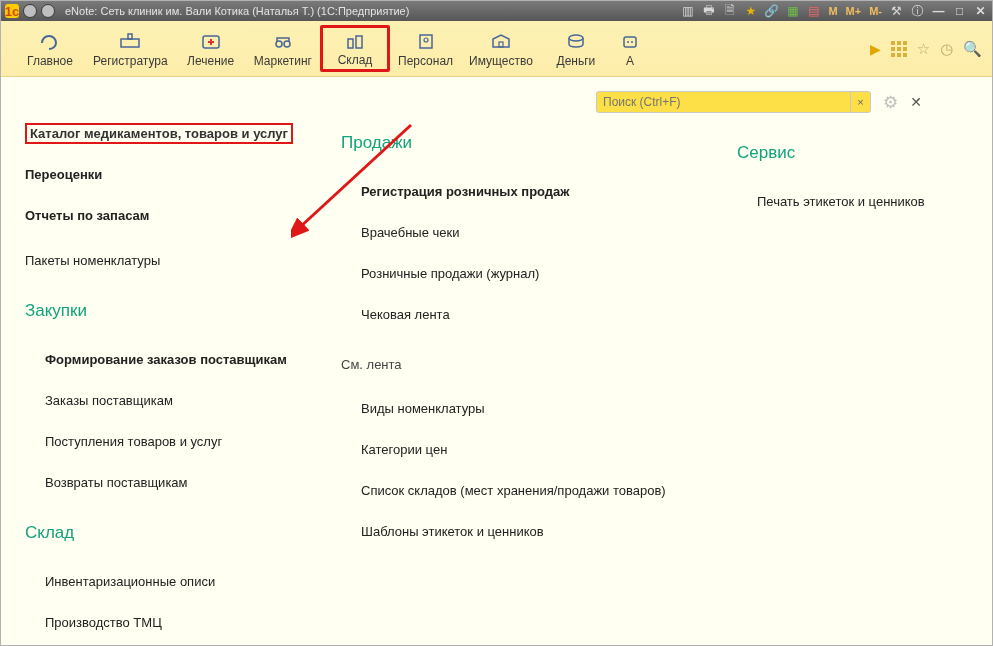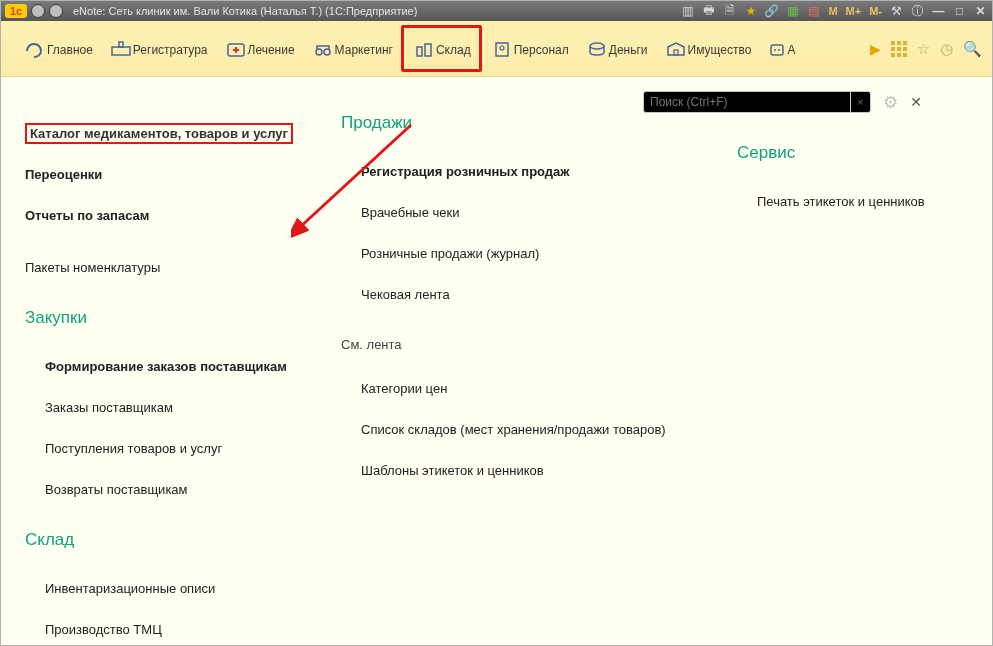--- a/index.html
+++ b/index.html
@@ -38,23 +38,23 @@
     height:20px;
     background:linear-gradient(to bottom,#7a7a7a,#565656);
     color:#dcdcdc;
     display:flex;align-items:center;
     padding:0 4px;
     font-size:11px;
     gap:4px;
     white-space:nowrap;
   }
   .app-ico{
-    width:22px;height:14px;border-radius:3px;
+    width:14px;height:14px;border-radius:3px;
     background:#ffcb05;display:flex;align-items:center;justify-content:center;
-    font-size:11px;color:#d24a00;font-weight:bold;
+    font-size:13px;color:#d24a00;font-weight:bold;
   }
   .circle{width:14px;height:14px;border-radius:50%;border:1px solid #3a3a3a;background:#bfbfbf;}
   .tb-title{margin-left:6px;color:#e4e4e4;}
   .tb-fill{flex:1;}
   .tb-icons{display:flex;align-items:center;gap:6px;}
   .tico{width:15px;height:15px;display:flex;align-items:center;justify-content:center;color:#d8d8d8;font-size:12px;}
   .tico.star{color:#e8b400;}
   .tico.green{color:#6fbf4a;}
   .tico.red{color:#e66;}
   .tico.mlab{font-weight:bold;color:#f0bd5f;font-size:11px;width:auto;padding:0 1px;}
@@ -63,21 +63,21 @@
   .toolbar{
     background:linear-gradient(to bottom,var(--toolbar-bg),var(--toolbar-bg2));
     border-bottom:1px solid var(--divider);
     display:flex;align-items:stretch;
     padding:4px 10px 4px 14px;
     position:relative;
     height:56px;
   }
   .sections{display:flex;gap:0;}
   .sec{
-    display:flex;flex-direction:row;align-items:center;justify-content:center;
+    display:flex;flex-direction:column;align-items:center;justify-content:center;
     min-width:70px;padding:2px 8px;color:#3a3a3a;cursor:pointer;
   }
   .sec .sico{height:22px;display:flex;align-items:center;justify-content:center;}
   .sec .slab{font-size:12px;margin-top:2px;}
   .sec.active{border:3px solid var(--red);border-radius:2px;}
   .toolbar-right{
     margin-left:auto;display:flex;align-items:center;gap:10px;color:var(--grid);
   }
   .grid-ico{display:grid;grid-template-columns:repeat(3,4px);grid-template-rows:repeat(3,4px);gap:2px;}
   .grid-ico div{width:4px;height:4px;background:#d8b23c;}
@@ -108,22 +108,22 @@
     padding:1px 3px;
     font-weight:bold;
     font-size:13px;
   }
   
   .searchbar{
     position:absolute;top:14px;right:70px;display:flex;align-items:center;gap:2px;
   }
   .searchbox{
     display:flex;align-items:center;
-    border:1px solid var(--search-border);border-radius:3px;background:#000000;
-    width:228px;height:22px;justify-content:center;
+    border:1px solid var(--search-border);border-radius:3px;background:#fde047;
+    width:275px;height:22px;justify-content:center;
   }
   .searchbox input{
     border:none;outline:none;flex:1;font-size:12px;padding:0 6px;color:#777;background:transparent;
   }
   .searchbox .clear{
     width:20px;height:100%;display:flex;align-items:center;justify-content:center;
     border-left:1px solid var(--search-border);color:#666;font-size:11px;cursor:pointer;
   }
   .gear{color:#bfbfbf;font-size:17px;margin-left:10px;cursor:pointer;}
   .closex{color:#555;font-size:14px;margin-left:10px;cursor:pointer;}
@@ -216,34 +216,34 @@
           <svg width="24" height="20" viewBox="0 0 24 20">
               <rect x="6" y="4" width="12" height="13" fill="none" stroke="#48669a" stroke-width="1.5"></rect>
               <circle cx="12" cy="9" r="2" fill="none" stroke="#48669a" stroke-width="1.2"></circle>
             </svg>
         </span>
         <span class="slab">Персонал</span>
       </div>
       <div class="sec">
         <span class="sico">
           <svg width="24" height="20" viewBox="0 0 24 20">
+              <path d="M4 16V8l8-4 8 4v8z" fill="none" stroke="#48669a" stroke-width="1.5"></path>
+              <rect x="10" y="11" width="4" height="5" fill="none" stroke="#48669a" stroke-width="1.2"></rect>
+            </svg>
+        </span>
+        <span class="slab">Имущество</span>
+      </div>
+      <div class="sec">
+        <span class="sico">
+          <svg width="24" height="20" viewBox="0 0 24 20">
               <ellipse cx="12" cy="7" rx="7" ry="3" fill="none" stroke="#48669a" stroke-width="1.5"></ellipse>
               <path d="M5 7v6c0 1.7 3 3 7 3s7-1.3 7-3V7" fill="none" stroke="#48669a" stroke-width="1.5"></path>
             </svg>
         </span>
         <span class="slab">Деньги</span>
-      </div>
-      <div class="sec">
-        <span class="sico">
-          <svg width="24" height="20" viewBox="0 0 24 20">
-              <path d="M4 16V8l8-4 8 4v8z" fill="none" stroke="#48669a" stroke-width="1.5"></path>
-              <rect x="10" y="11" width="4" height="5" fill="none" stroke="#48669a" stroke-width="1.2"></rect>
-            </svg>
-        </span>
-        <span class="slab">Имущество</span>
       </div>
       <div class="sec" style="min-width:30px;padding-right:0;">
         <span class="sico">
           <svg width="20" height="20" viewBox="0 0 20 20">
               <rect x="4" y="6" width="12" height="10" rx="2" fill="none" stroke="#48669a" stroke-width="1.5"></rect>
               <circle cx="8" cy="11" r="1" fill="#48669a"></circle>
               <circle cx="12" cy="11" r="1" fill="#48669a"></circle>
             </svg>
         </span>
         <span class="slab">А</span>
@@ -287,42 +287,43 @@
       </defs>
       <line x1="120" y1="5" x2="8" y2="108" stroke="#e01717" stroke-width="3" marker-end="url(#ah)"></line>
     </svg>
 
     <div class="col">
       <div style="margin-top:26px">
         <span class="highlight-item">Каталог медикаментов, товаров и услуг</span>
       </div>
       <div class="item bold top0">Переоценки</div>
       <div class="item bold top0">Отчеты по запасам</div>
-      <div class="item top0" style="margin-top:11px">Пакеты номенклатуры</div>
+      <div class="item top0" style="margin-top:4px">Пакеты номенклатуры</div>
 
       <div class="group-head">Закупки</div>
       <div class="item bold">Формирование заказов поставщикам</div>
       <div class="item">Заказы поставщикам</div>
       <div class="item">Поступления товаров и услуг</div>
       <div class="item">Возвраты поставщикам</div>
 
       <div class="group-head">Склад</div>
       <div class="item">Инвентаризационные описи</div>
       <div class="item">Производство ТМЦ</div>
       <div class="item">Перемещения ТМЦ</div>
     </div>
 
     <div class="col">
-      <div class="group-head" style="margin-top:16px">Продажи</div>
+      <div class="group-head" style="margin-top:36px">Продажи</div>
       <div class="item bold">Регистрация розничных продаж</div>
       <div class="item">Врачебные чеки</div>
       <div class="item">Розничные продажи (журнал)</div>
       <div class="item">Чековая лента</div>
 
       <div class="sub-head">См. лента</div>
+      <div class="item">Виды номенклатуры</div>
       <div class="item">Категории цен</div>
       <div class="item">Список складов (мест хранения/продажи товаров)</div>
       <div class="item">Шаблоны этикеток и ценников</div>
     </div>
 
     <div class="col service-col">
       <div class="group-head first">Сервис</div>
       <div class="item">Печать этикеток и ценников</div>
     </div>
 

